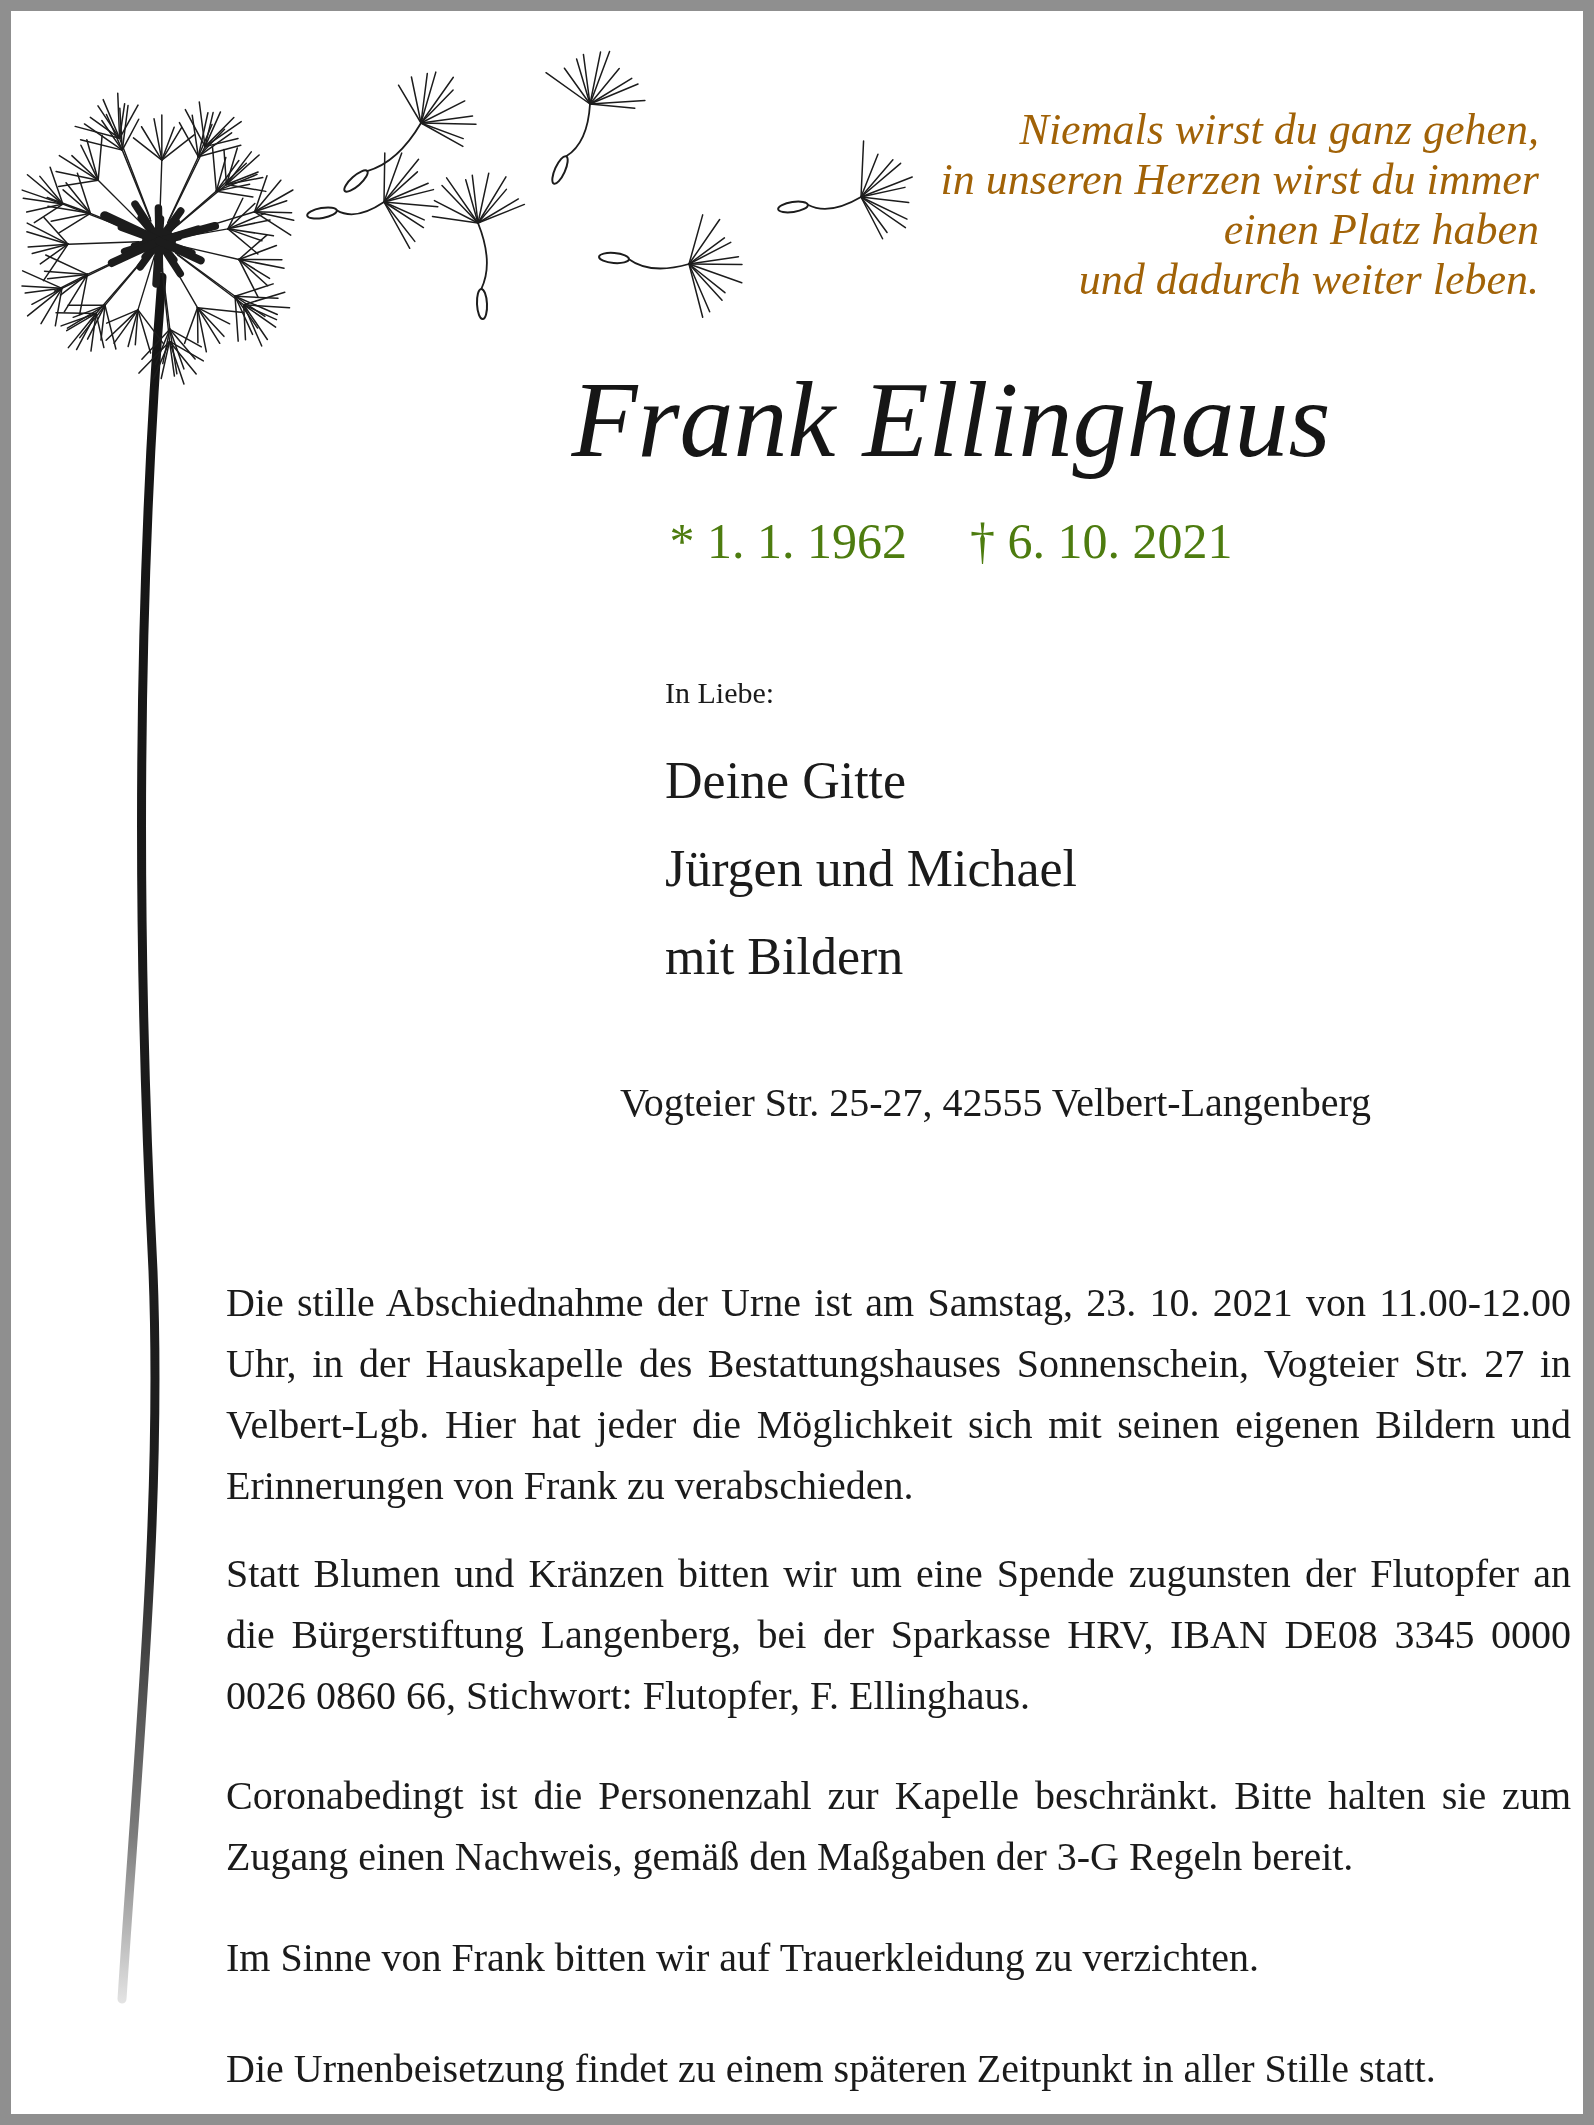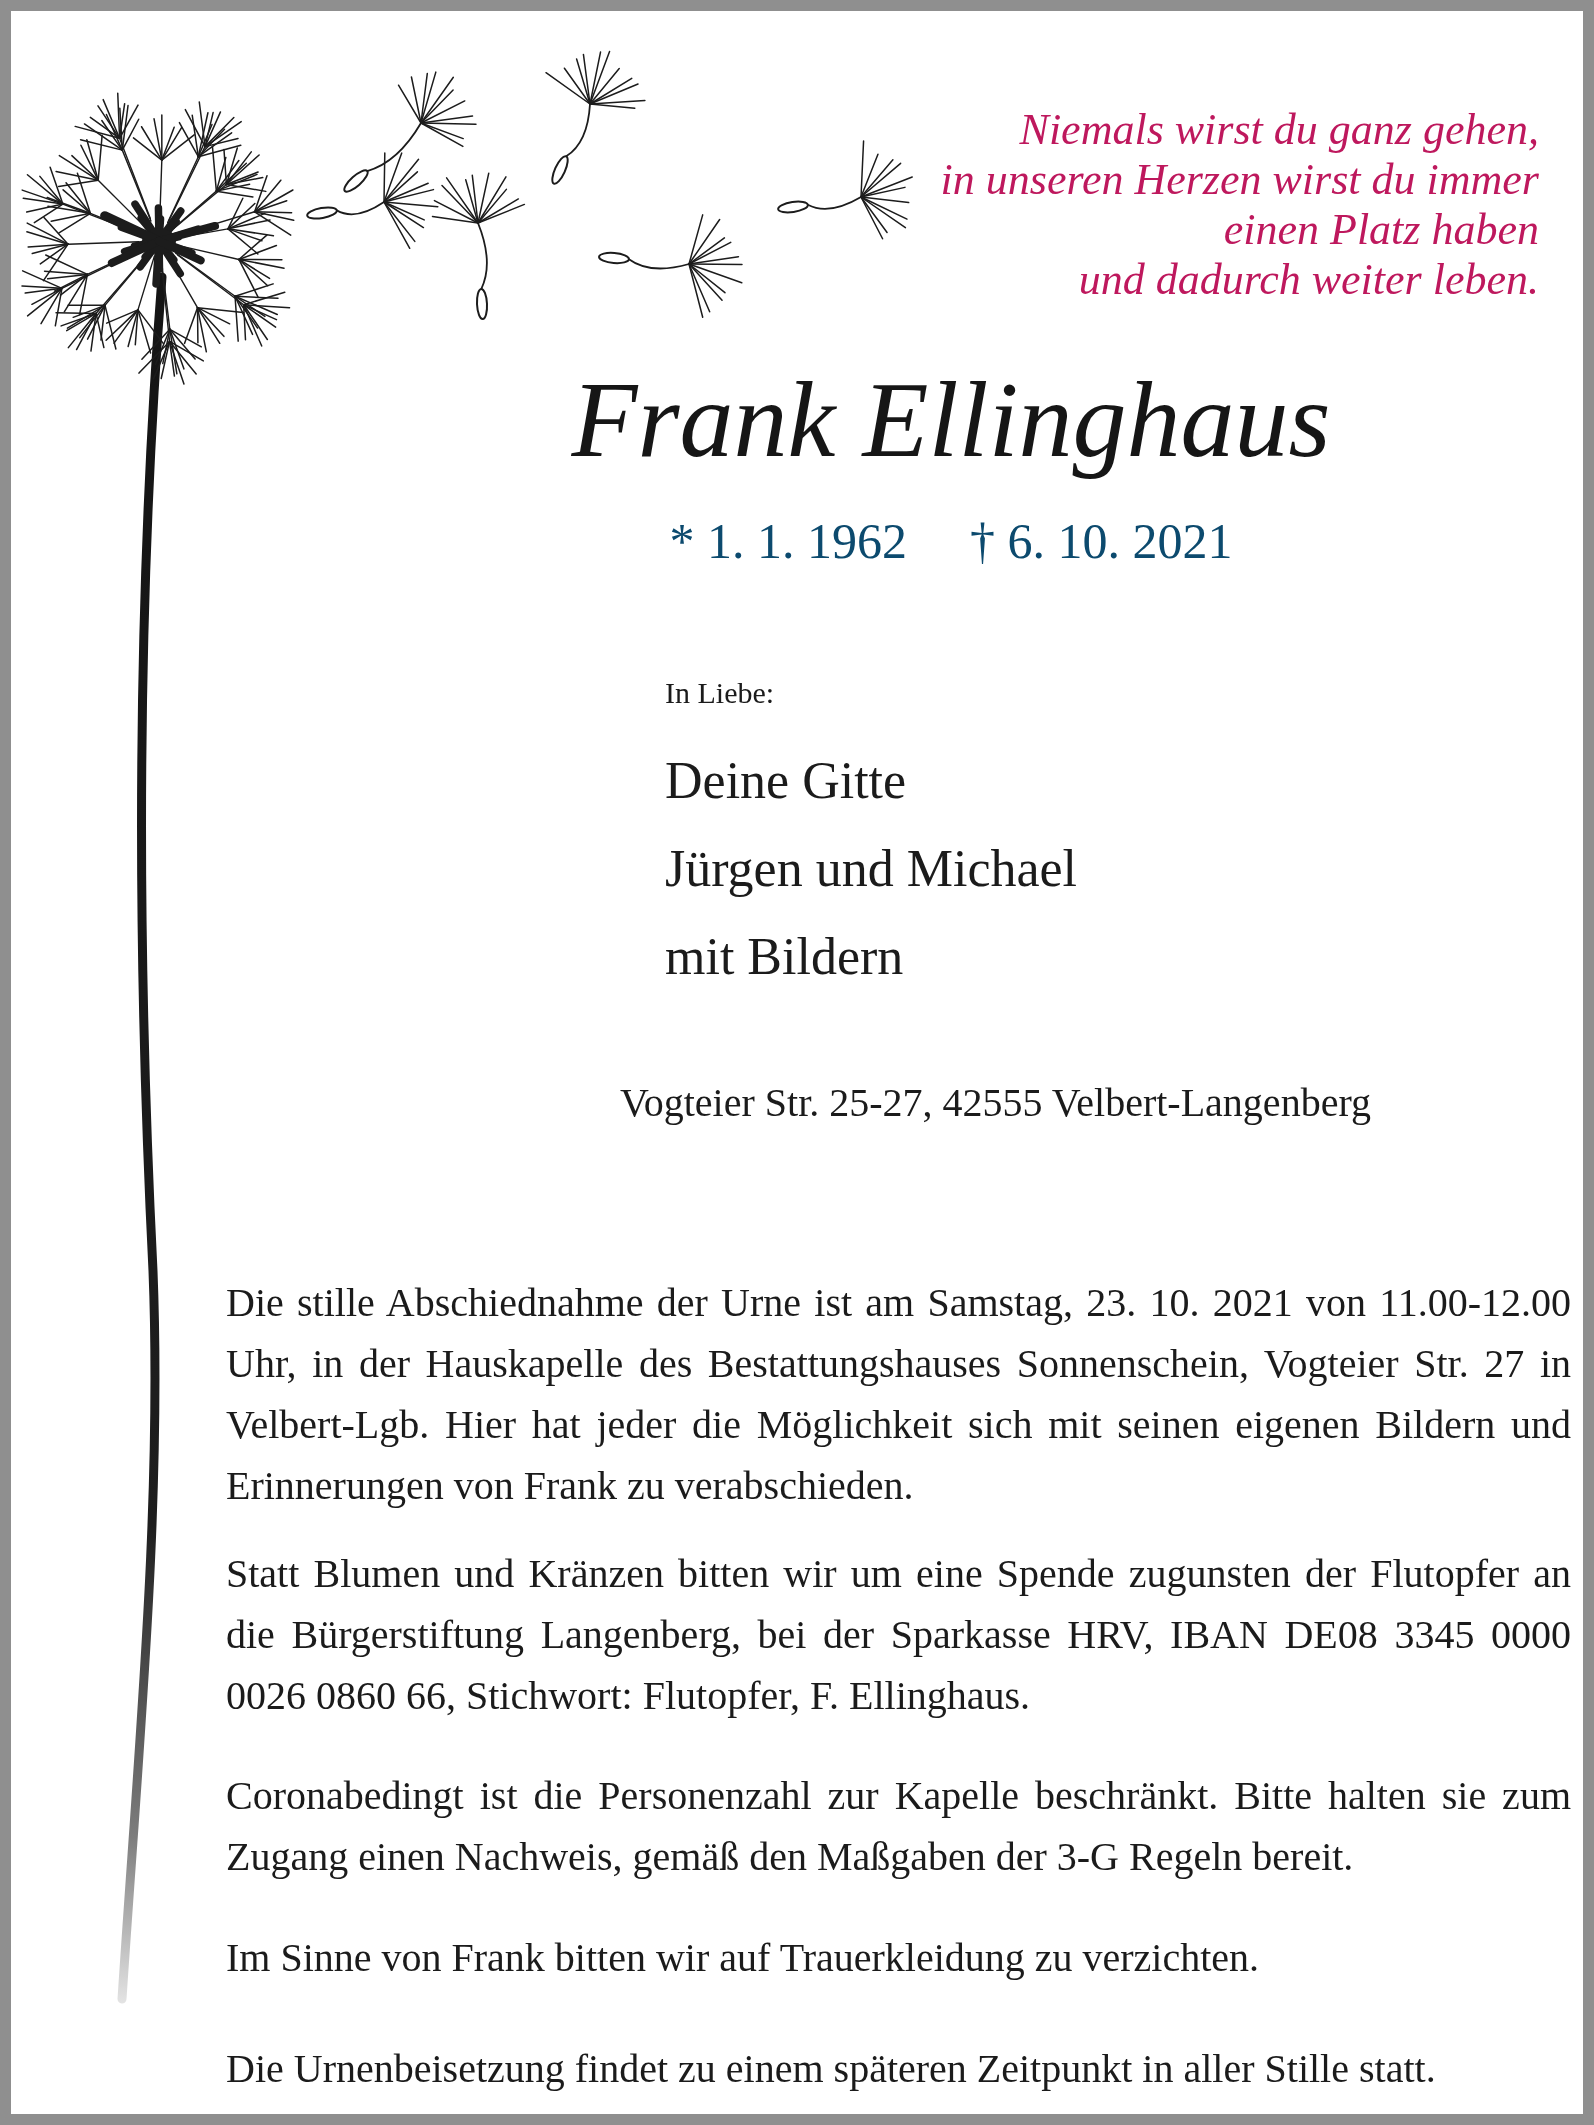--- a/index.html
+++ b/index.html
@@ -14,36 +14,36 @@
     color:#1b1b1b;
   }
   .dandelion-svg{position:absolute;left:0;top:0;width:1572px;height:2103px;z-index:0;}
   .textlayer{position:absolute;left:0;top:0;width:100%;height:100%;z-index:1;}
 
   .poem{
     position:absolute;top:94px;right:44px;
     text-align:right;
     font-style:italic;
     font-size:44px;line-height:50px;
-    color:#be185d;
+    color:#a16207;
     white-space:nowrap;
   }
   .deceased-name{
     position:absolute;top:355px;left:330px;width:1220px;
     text-align:center;
     font-style:italic;
     font-size:108px;line-height:1;
     color:#161616;
     white-space:nowrap;
   }
   .dates{
     position:absolute;top:505px;left:330px;width:1220px;
     display:flex;justify-content:center;gap:63px;
     font-size:50px;line-height:1;
-    color:#0c4a6e;
+    color:#4d7c0f;
     white-space:nowrap;
   }
   .love-block{
     position:absolute;left:654px;top:638px;
     line-height:88px;
     white-space:nowrap;
   }
   .love-intro{font-size:30px;font-style:normal;}
   .mourner{font-size:52px;}
   .condolence{

